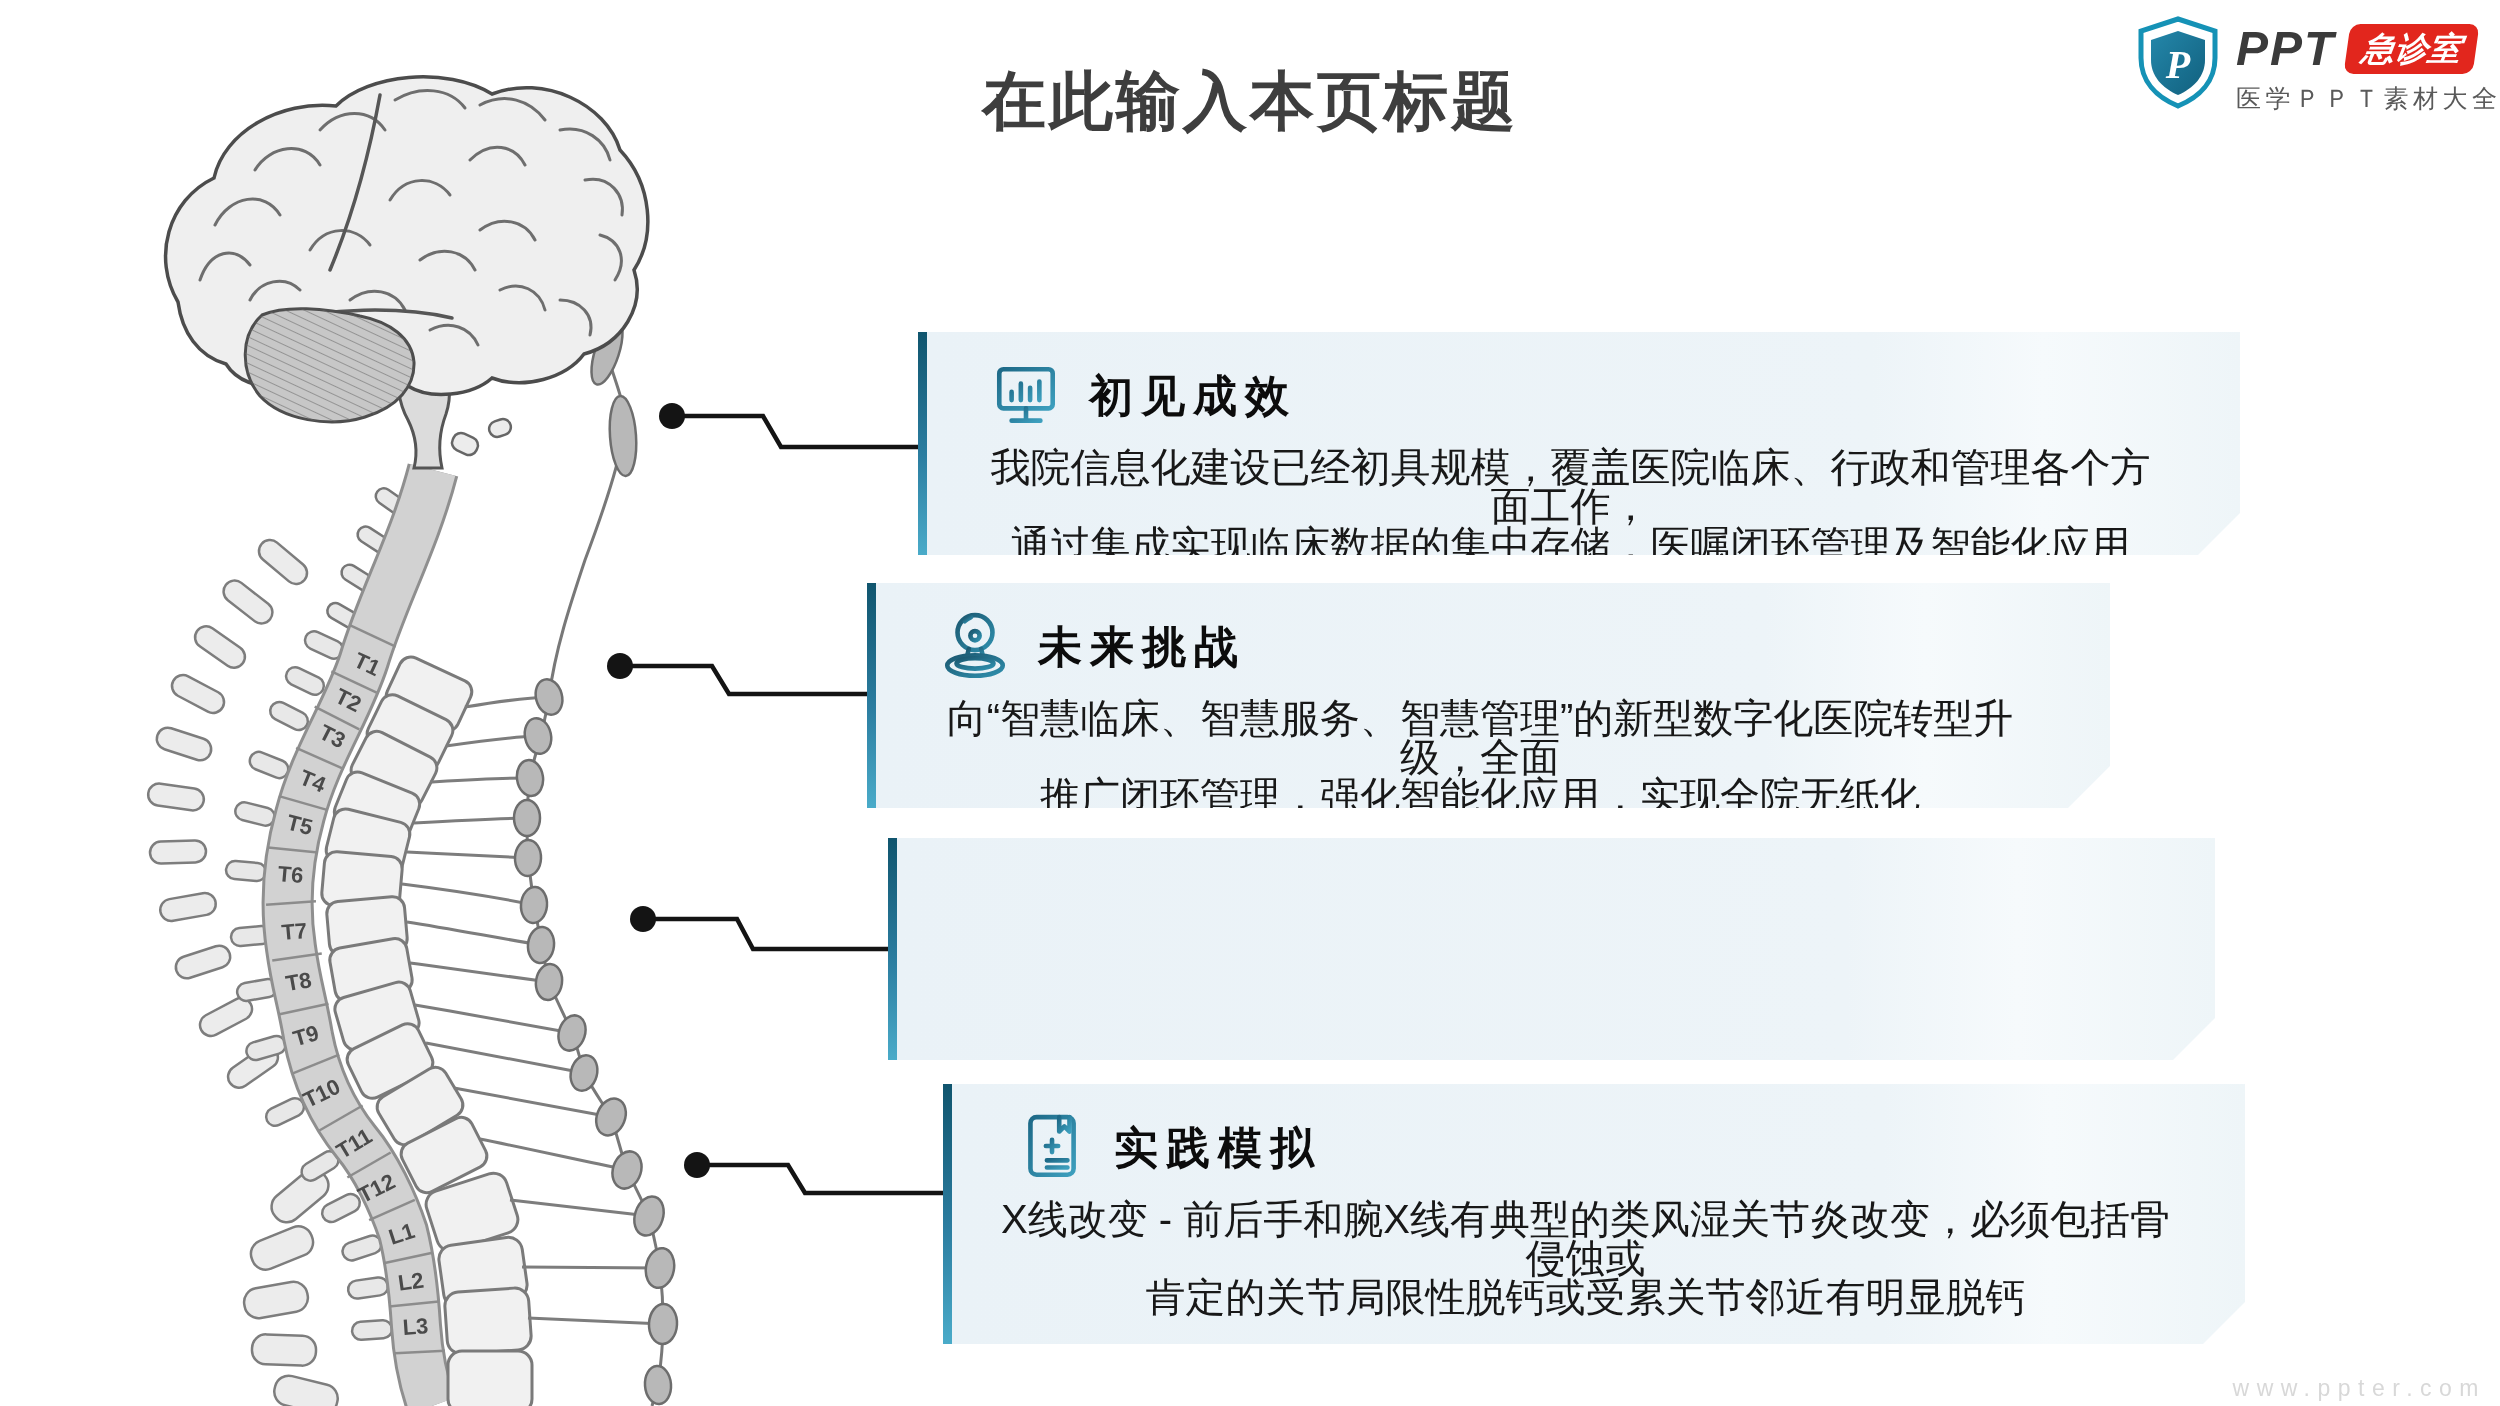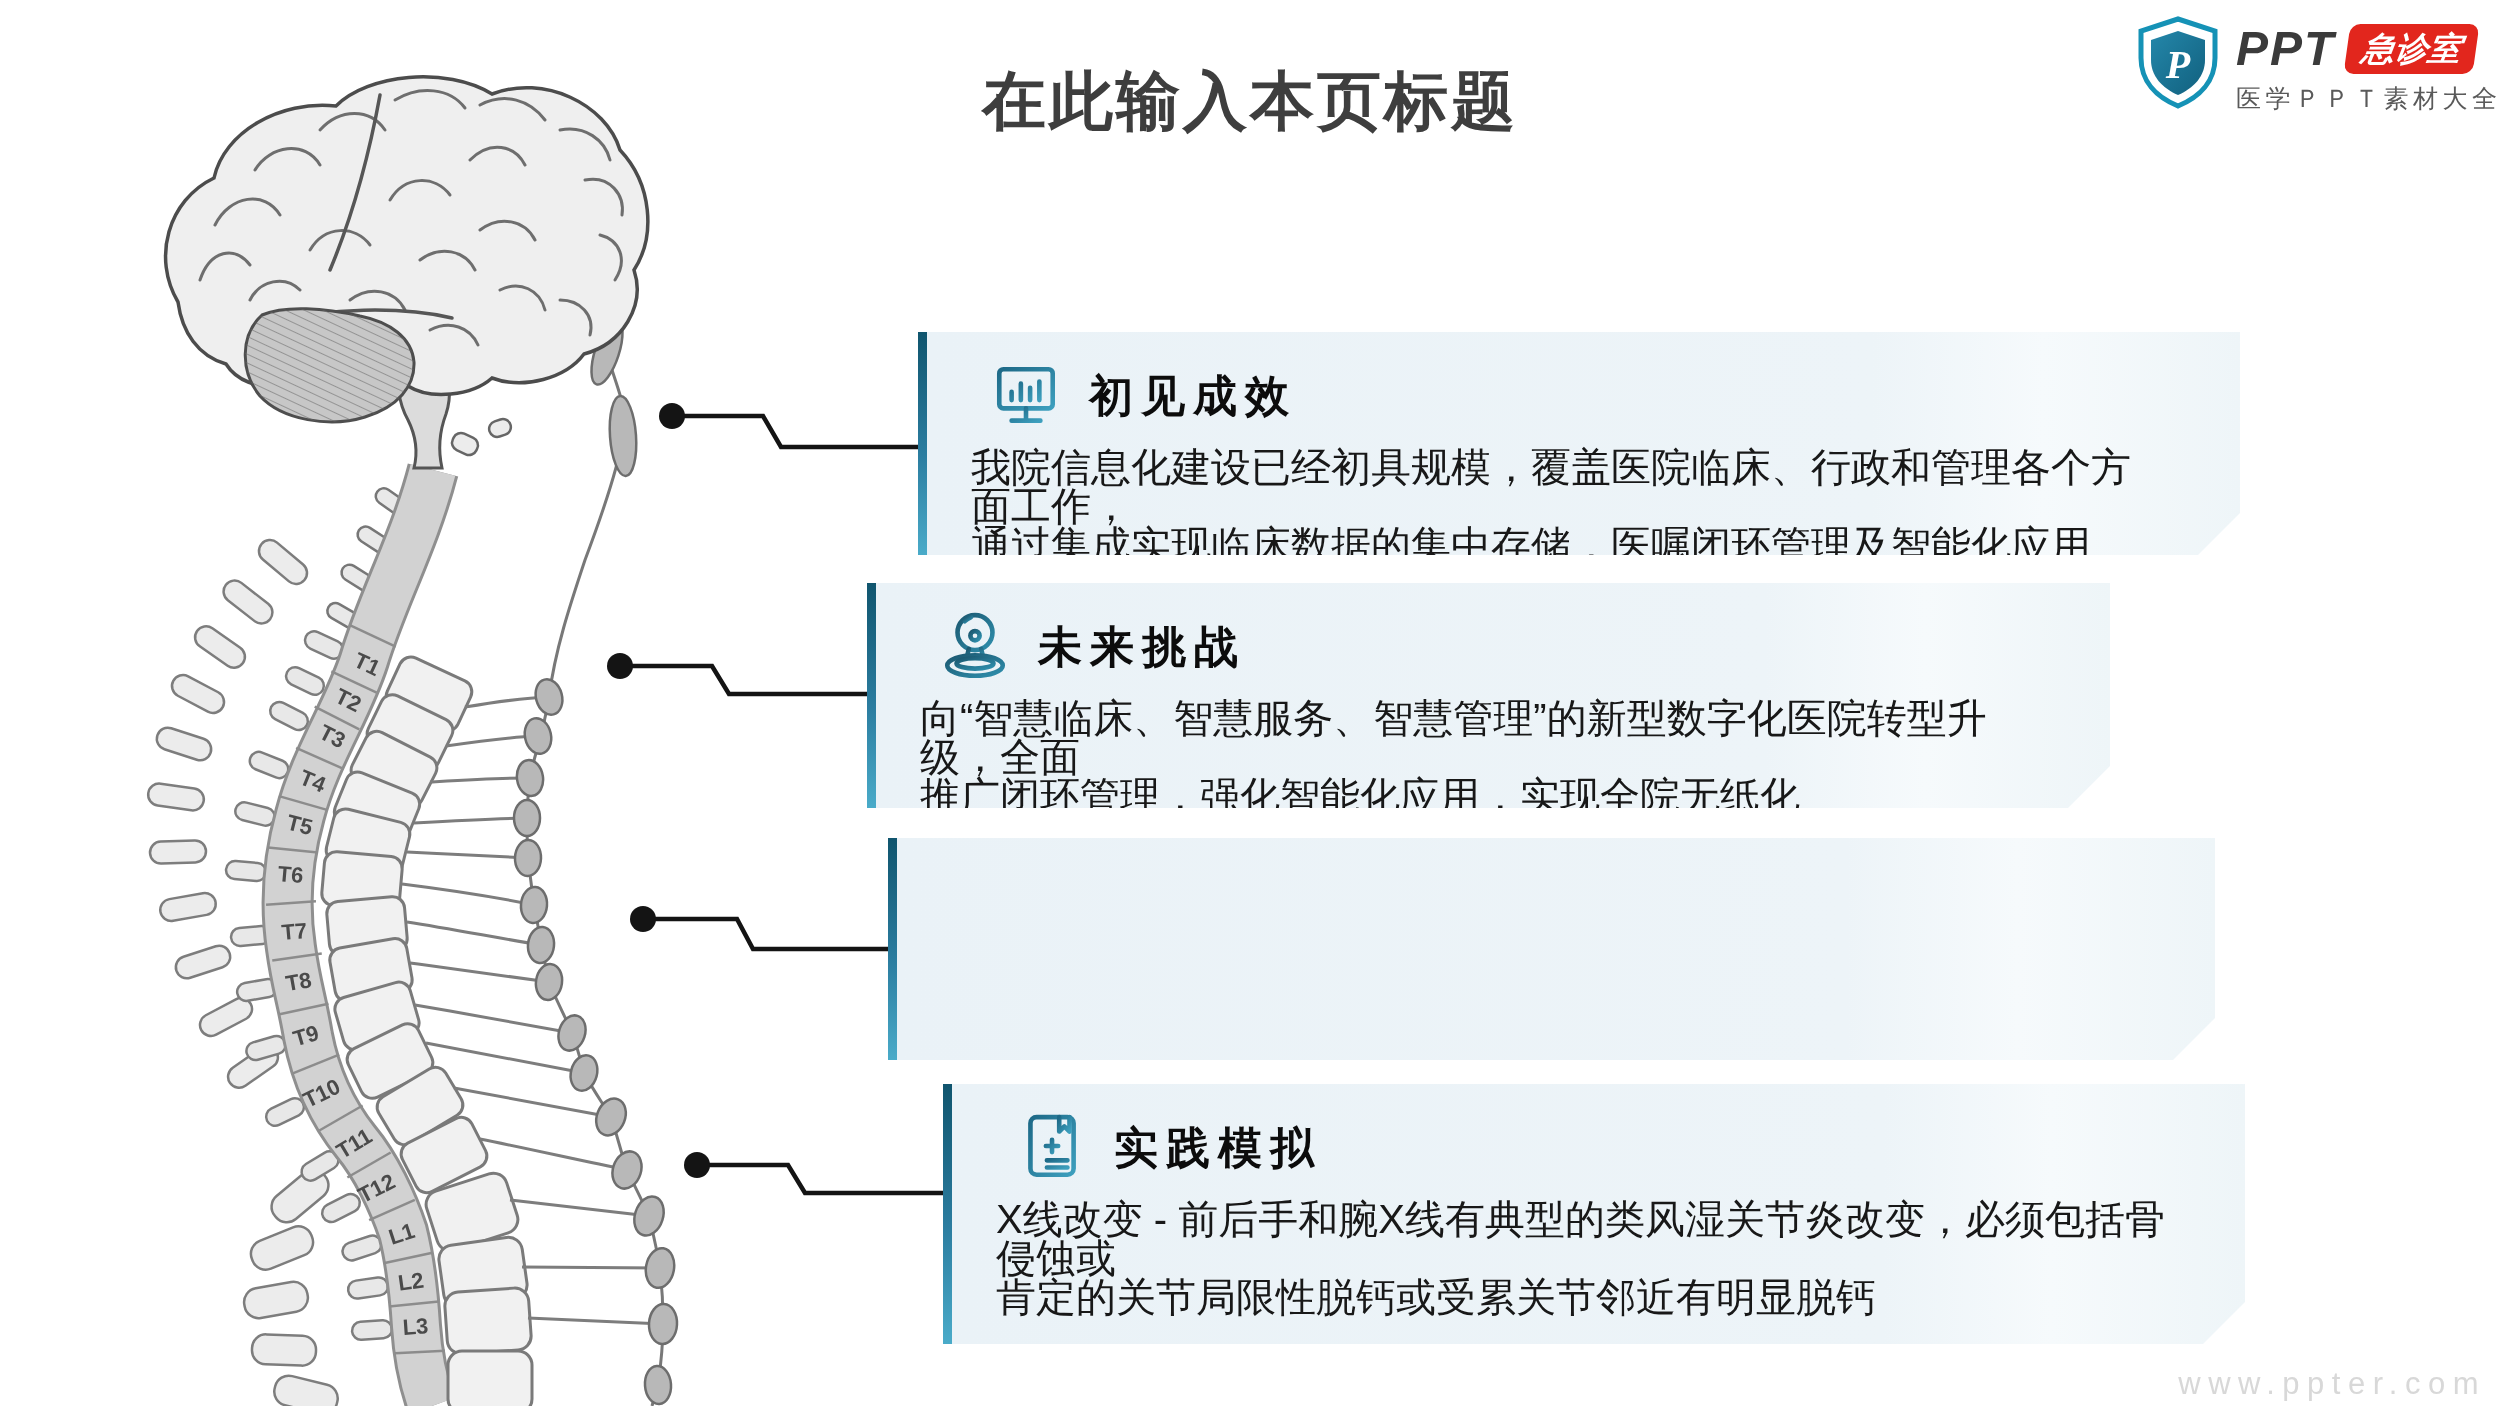--- a/index.html
+++ b/index.html
@@ -20,28 +20,28 @@
               font-size:33px;line-height:1;padding:8px 15px 9px;border-radius:10px;transform:skewX(-8deg);}
   .logo-sub{margin-top:8px;font-size:25px;color:#5a5a5a;letter-spacing:4.5px;white-space:nowrap;}
 
   
   .card{position:absolute;z-index:2;}
   .card-bar{position:absolute;left:0;top:0;bottom:0;width:9px;
             background:linear-gradient(180deg,#10556e 0%,#2b7da0 55%,#4aabc9 100%);}
   .card-body{position:absolute;left:9px;top:0;right:0;bottom:0;
              background:linear-gradient(90deg,#eaf2f7 0%,#edf4f8 72%,#f6fafc 85%,#eef5f8 100%);
              clip-path:polygon(0 0,100% 0,100% calc(100% - 42px),calc(100% - 42px) 100%,0 100%);
-             padding:22px 70px 0 44px;box-sizing:border-box;}
+             padding:22px 70px 0 44px;box-sizing:border-box;text-align:center;}
   .card-head{display:flex;align-items:center;gap:26px;height:84px;margin-left:18px;}
   .card-icon{width:74px;height:74px;flex:0 0 auto;}
   .card-icon svg{width:74px;height:74px;display:block;}
   .card-title{margin:0;font-size:44px;font-weight:800;letter-spacing:8px;color:#0c0c0c;}
   .card-text{margin:10px 0 0;font-size:40px;line-height:39px;color:#181818;white-space:pre-line;}
 
-  .watermark{position:absolute;right:14px;bottom:4px;font-size:31px;letter-spacing:7.5px;
+  .watermark{position:absolute;right:14px;bottom:4px;font-size:23px;letter-spacing:7.5px;
              color:#d8d8d8;z-index:3;}
 </style>
 </head>
 <body>
 
 <div class="slide">
 
   <svg class="anatomy" width="770" height="1406" viewBox="0 0 770 1406">
     <defs>
       <pattern id="cbh" width="8" height="8" patternUnits="userSpaceOnUse" patternTransform="rotate(115)">

